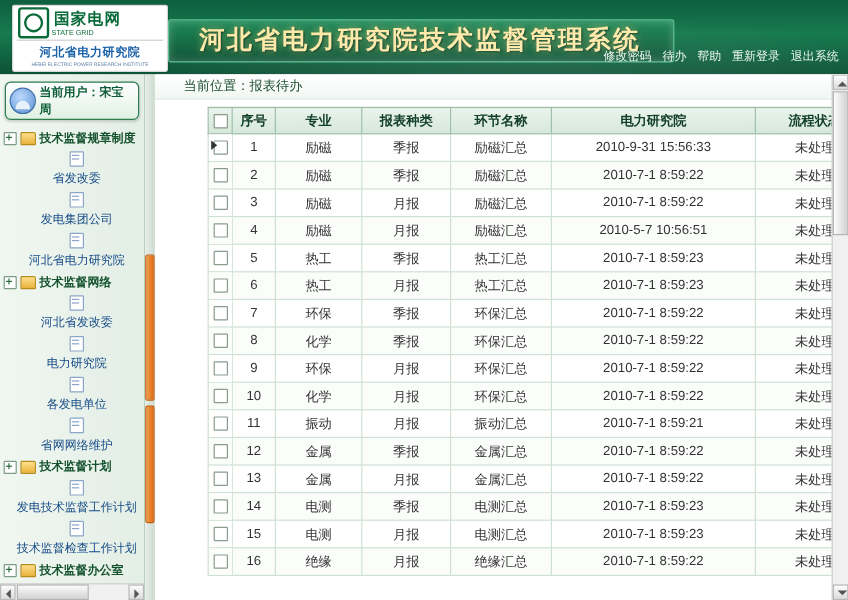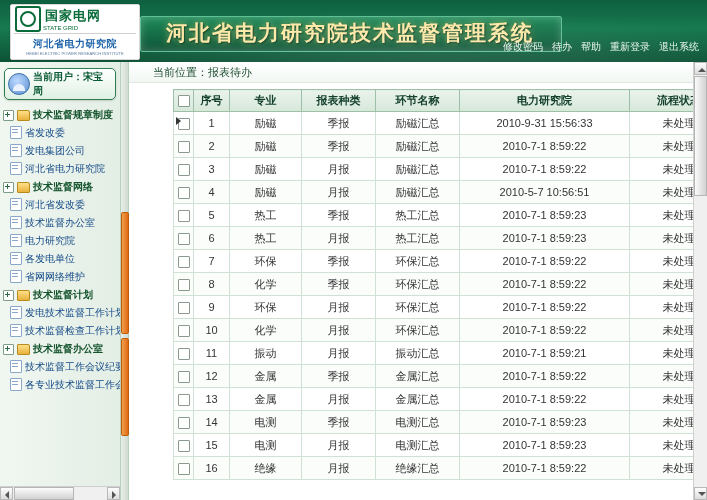--- a/index.html
+++ b/index.html
@@ -83,22 +83,22 @@
   }
   .user-text{font-size:10px;color:#0b5c36;font-weight:bold;margin-left:3px;}
 
   .tree{padding:2px 0 0 0;overflow:hidden;height:396px;}
   .tree-group{margin:0;font-family:Liberation Mono, monospace;}
   .tree-root{
     display:flex;align-items:center;gap:3px;padding:2px 2px 2px 3px;
     font-size:10px;color:#14532d;font-weight:bold;cursor:pointer;white-space:nowrap;
   }
   .tree-child{
-    display:flex;gap:3px;padding:2px 2px 2px 10px;
-    font-size:10px;color:#154a87;cursor:pointer;white-space:nowrap;
+    display:flex;align-items:center;gap:3px;padding:2px 2px 2px 10px;
+    font-size:10px;color:#154a87;cursor:pointer;white-space:nowrap;flex-direction:column;
   }
   .plus{
     width:9px;height:9px;flex:none;border:1px solid #7d9c85;background:#fff;
     position:relative;border-radius:1px;
   }
   .plus:before{content:"";position:absolute;left:1px;top:3.5px;width:5px;height:1px;background:#2c6b43;}
   .plus:after{content:"";position:absolute;left:3px;top:1.5px;width:1px;height:5px;background:#2c6b43;}
   .doc-ico{
     width:10px;height:11px;flex:none;background:#fff;border:1px solid #8aa6c8;
     position:relative;border-radius:1px;
@@ -286,24 +286,20 @@
 
         <div class="tree-group">
           <div class="tree-root">
             <span class="plus"></span>
             <span class="folder-ico"></span>
             <span>技术监督网络</span>
           </div>
           <div class="tree-child">
             <span class="doc-ico"></span>
             <span>河北省发改委</span>
-          </div>
-          <div class="tree-child">
-            <span class="doc-ico"></span>
-            <span>技术监督办公室</span>
           </div>
           <div class="tree-child">
             <span class="doc-ico"></span>
             <span>电力研究院</span>
           </div>
           <div class="tree-child">
             <span class="doc-ico"></span>
             <span>各发电单位</span>
           </div>
           <div class="tree-child">

